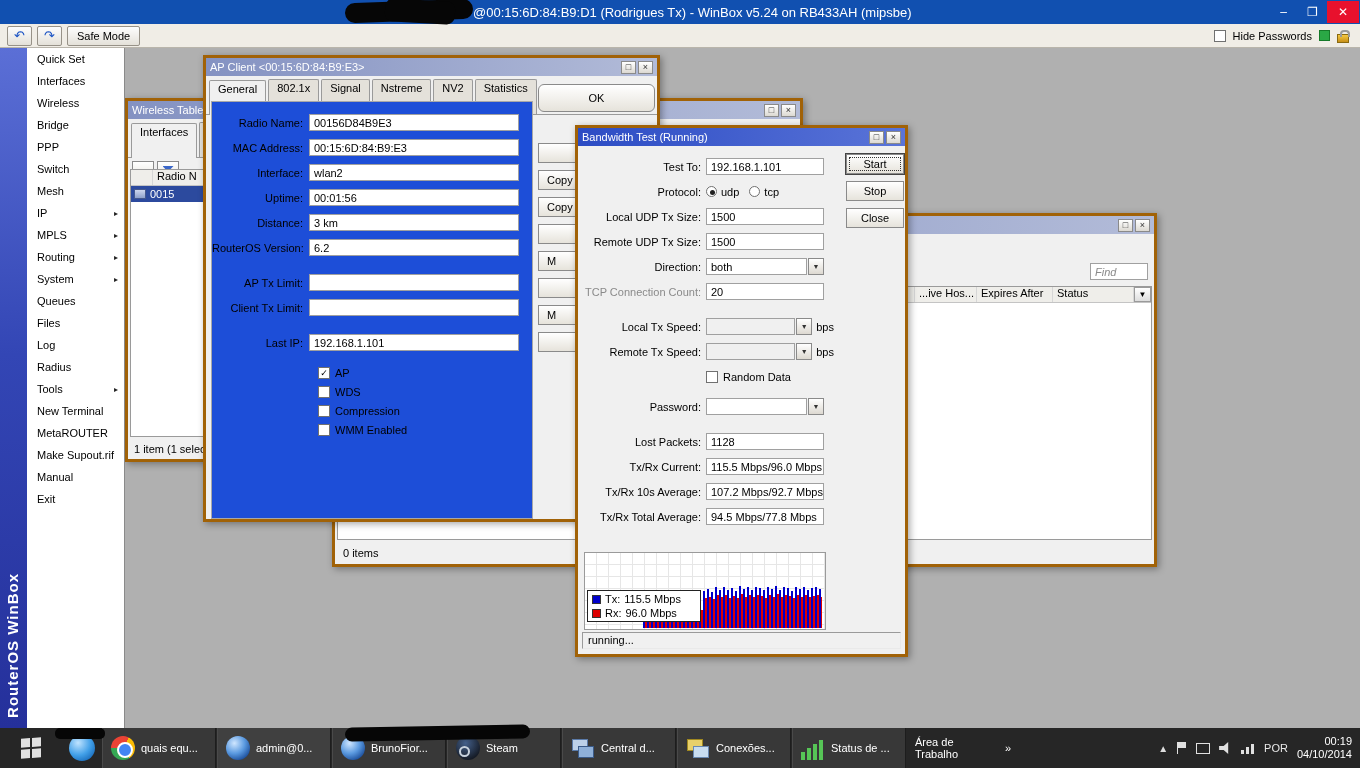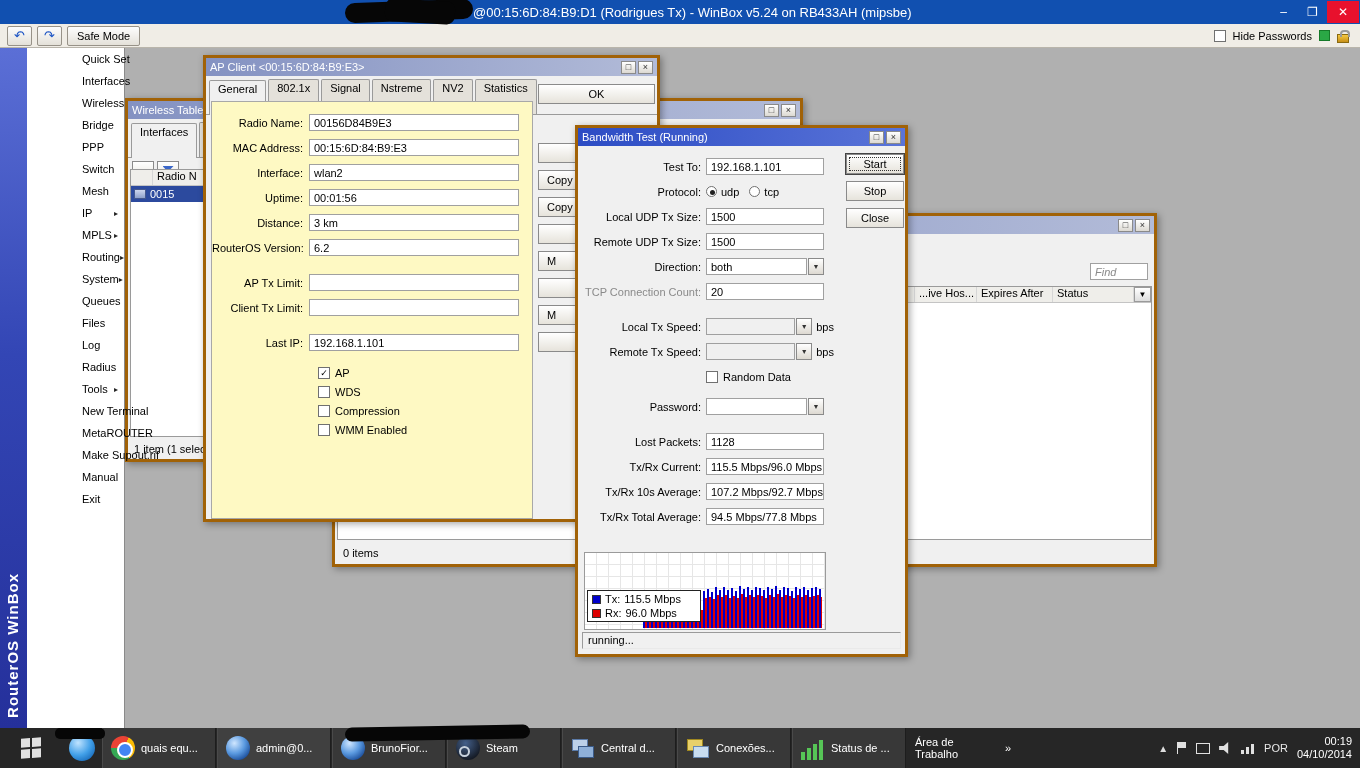--- a/index.html
+++ b/index.html
@@ -29,21 +29,21 @@
   .lock { position:relative; width:12px; height:9px; background:linear-gradient(#f4c842,#c89018); border:1px solid #8a6a10; margin-top:5px; }
   .lock::before { content:""; position:absolute; left:2px; top:-5px; width:6px; height:5px;
                   border:2px solid #9a9a9a; border-bottom:none; border-radius:4px 4px 0 0; }
   
   #brand { position:absolute; left:0; top:48px; width:27px; height:680px; z-index:5;
            background:linear-gradient(180deg,#5b6fd6 0%,#3346b5 45%,#25309b 100%); }
   #brand .brand-text { position:absolute; bottom:10px; left:4px; writing-mode:vertical-rl; transform:rotate(180deg);
            color:#fff; font-weight:bold; font-size:15px; letter-spacing:1px; white-space:nowrap; }
   #sidebar { position:absolute; left:27px; top:48px; width:98px; height:680px; background:#fff;
              border-right:1px solid #8a8a8a; z-index:5; }
-  .side-item { height:22px; display:flex; align-items:center; padding:0 6px 0 10px; white-space:nowrap;margin-left:45px; }
+  .side-item { height:22px; display:flex; align-items:center; padding:0 6px 0 10px; white-space:nowrap; }
   .side-item .arr { margin-left:auto; font-size:8px; color:#222; }
   
   .win { position:absolute; background:#f0f0f0; border:3px solid #a16207; box-shadow:2px 2px 7px rgba(0,0,0,.35); }
   .tbar { height:18px; display:flex; align-items:center; padding:0 4px; color:#fff; overflow:hidden; }
   .tbar.active   { background:linear-gradient(to right,#2c4cc4,#5a74d8); }
   .tbar.inactive { background:linear-gradient(to right,#8492c2,#b2bbd8); }
   .tbtns { margin-left:auto; display:flex; gap:2px; }
   .wbtn { width:15px; height:13px; border:1px solid #8a8a8a; background:linear-gradient(#fff,#dcd9d2);
           color:#333; display:flex; align-items:center; justify-content:center; font-size:9px; }
   .tabs { display:flex; padding:3px 3px 0; height:39px; border-bottom:1px solid #9a9a9a; }
@@ -84,27 +84,27 @@
   .llist { position:absolute; left:2px; top:70px; right:2px; bottom:24px; background:#fff; border:1px solid #9a9a9a; }
   .lhdr { height:16px; background:#efeeea; border-bottom:1px solid #c4c4c4; display:flex; }
   .hdr { padding:0 4px; border-right:1px solid #d6d6d6; white-space:nowrap; overflow:hidden; }
   .hdr.spacer { width:577px; }
   .hdr-0 { width:62px; } .hdr-1 { width:76px; } .hdr-2 { flex:1; }
   .filter-btn { width:17px; height:15px; border:1px solid #9a9a9a; background:linear-gradient(#fff,#ddd);
                 font-size:8px; display:flex; align-items:center; justify-content:center; }
   .lstatus { position:absolute; left:8px; bottom:5px; }
   
   #win-ap { left:203px; top:55px; width:457px; height:467px; z-index:3; }
-  .ap-panel { position:absolute; left:5px; top:43px; width:322px; height:418px; background:#fef9c3;
+  .ap-panel { position:absolute; left:5px; top:43px; width:322px; height:418px; background:#1d4ed8;
               border:1px solid #a8a8a8; padding-top:8px; overflow:hidden; }
   .aprow { height:25px; display:flex; align-items:center; }
   .apl { width:97px; text-align:right; padding-right:6px; white-space:nowrap; flex:none; }
   .inp-210 { width:210px; }
   .cbrow { height:19px; display:flex; align-items:center; padding-left:106px; gap:5px; }
-  .ok-btn { position:absolute; left:332px; top:26px; width:117px; height:20px; }
+  .ok-btn { position:absolute; left:332px; top:26px; width:117px; height:28px;border-radius:6px; }
   .side-btn { position:absolute; left:332px; width:117px; height:20px; justify-content:flex-start; padding-left:8px; }
   
   #win-bw { left:575px; top:125px; width:333px; height:532px; z-index:4; }
   .bwrows { position:absolute; left:2px; top:26px; width:254px; }
   .bwrow { height:25px; display:flex; align-items:center; }
   .bwl { width:126px; text-align:right; padding-right:5px; white-space:nowrap; flex:none; }
   .bwl.dim { color:#8a8a8a; }
   .inp-118 { width:118px; } .inp-101 { width:101px; } .inp-90 { width:90px; }
   .sfx { margin-left:4px; }
   .radl { margin-right:10px; }

